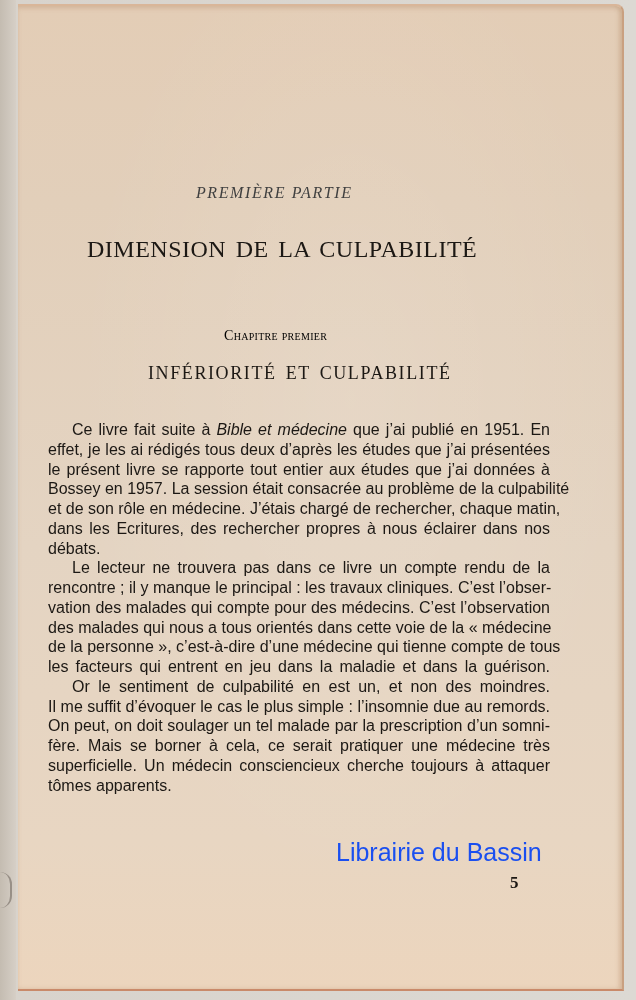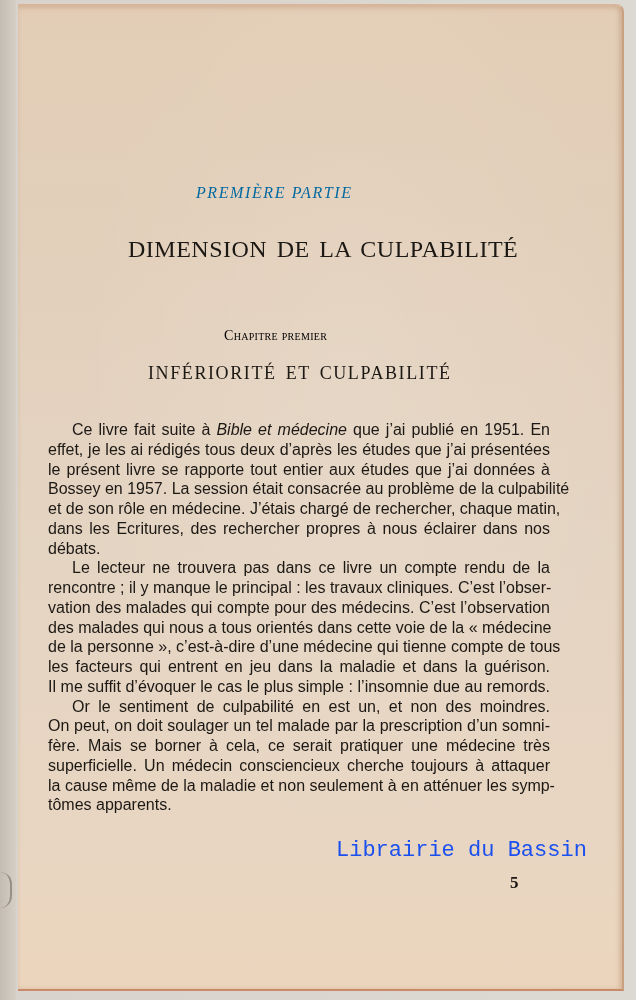--- a/index.html
+++ b/index.html
@@ -38,32 +38,31 @@
       box-shadow: inset -3px 0 4px rgba(160,110,70,0.25), inset 0 3px 4px rgba(170,120,80,0.15);
     }
     .part-label {
       position: absolute;
       left: 196px;
       top: 184px;
       font-family: "Liberation Serif", serif;
       font-style: italic;
       font-size: 16px;
       letter-spacing: 1.6px;
-      color: #0369a1;
+      color: #404040;
     }
     .part-title {
       position: absolute;
       left: 87px;
       top: 236px;
       font-family: "Liberation Serif", serif;
       font-size: 24px;
       letter-spacing: 0.5px;
       color: #1c1814;
       word-spacing: 3px;
-      margin-left: 41px;
     }
     .chapter-label {
       position: absolute;
       left: 224px;
       top: 328px;
       font-family: "Liberation Serif", serif;
       font-size: 14px;
       font-variant: small-caps;
       color: #000000;
       letter-spacing: 0.3px;
@@ -99,22 +98,22 @@
       text-align-last: left;
     }
     .line.indent {
       padding-left: 24px;
     }
     .line i { font-style: italic; }
     .watermark {
       position: absolute;
       left: 336px;
       top: 838px;
-      font-family: Liberation Mono, monospace;
-      font-size: 22px;
+      font-family: Liberation Sans, sans-serif;
+      font-size: 25px;
       color: #1a4ff0;
       letter-spacing: 0px;
     }
     .page-number {
       position: absolute;
       left: 510px;
       top: 873px;
       font-family: "Liberation Serif", serif;
       font-size: 17px;
       font-weight: bold;
@@ -155,23 +154,22 @@
   <span class="line">dans les Ecritures, des rechercher propres à nous éclairer dans nos</span>
   <span class="line last">débats.</span>
 
   <span class="line indent">Le lecteur ne trouvera pas dans ce livre un compte rendu de la</span>
   <span class="line">rencontre ; il y manque le principal : les travaux cliniques. C’est l’obser-</span>
   <span class="line">vation des malades qui compte pour des médecins. C’est l’observation</span>
   <span class="line">des malades qui nous a tous orientés dans cette voie de la « médecine</span>
   <span class="line">de la personne », c’est-à-dire d’une médecine qui tienne compte de tous</span>
   <span class="line">les facteurs qui entrent en jeu dans la maladie et dans la guérison.</span>
 
+  <span class="line indent">Or le sentiment de culpabilité en est un, et non des moindres.</span>
   <span class="line">Il me suffit d’évoquer le cas le plus simple : l’insomnie due au remords.</span>
-  <span class="line indent">Or le sentiment de culpabilité en est un, et non des moindres.</span>
   <span class="line">On peut, on doit soulager un tel malade par la prescription d’un somni-</span>
   <span class="line">fère. Mais se borner à cela, ce serait pratiquer une médecine très</span>
   <span class="line">superficielle. Un médecin consciencieux cherche toujours à attaquer</span>
-  <span class="line">la cause même de la maladie et non seulement à en atténuer les symp-</span>
   <span class="line last">tômes apparents.</span>
 </div>
 
 <div class="watermark">Librairie du Bassin</div>
 <div class="page-number">5</div>
 
 </body></html>

